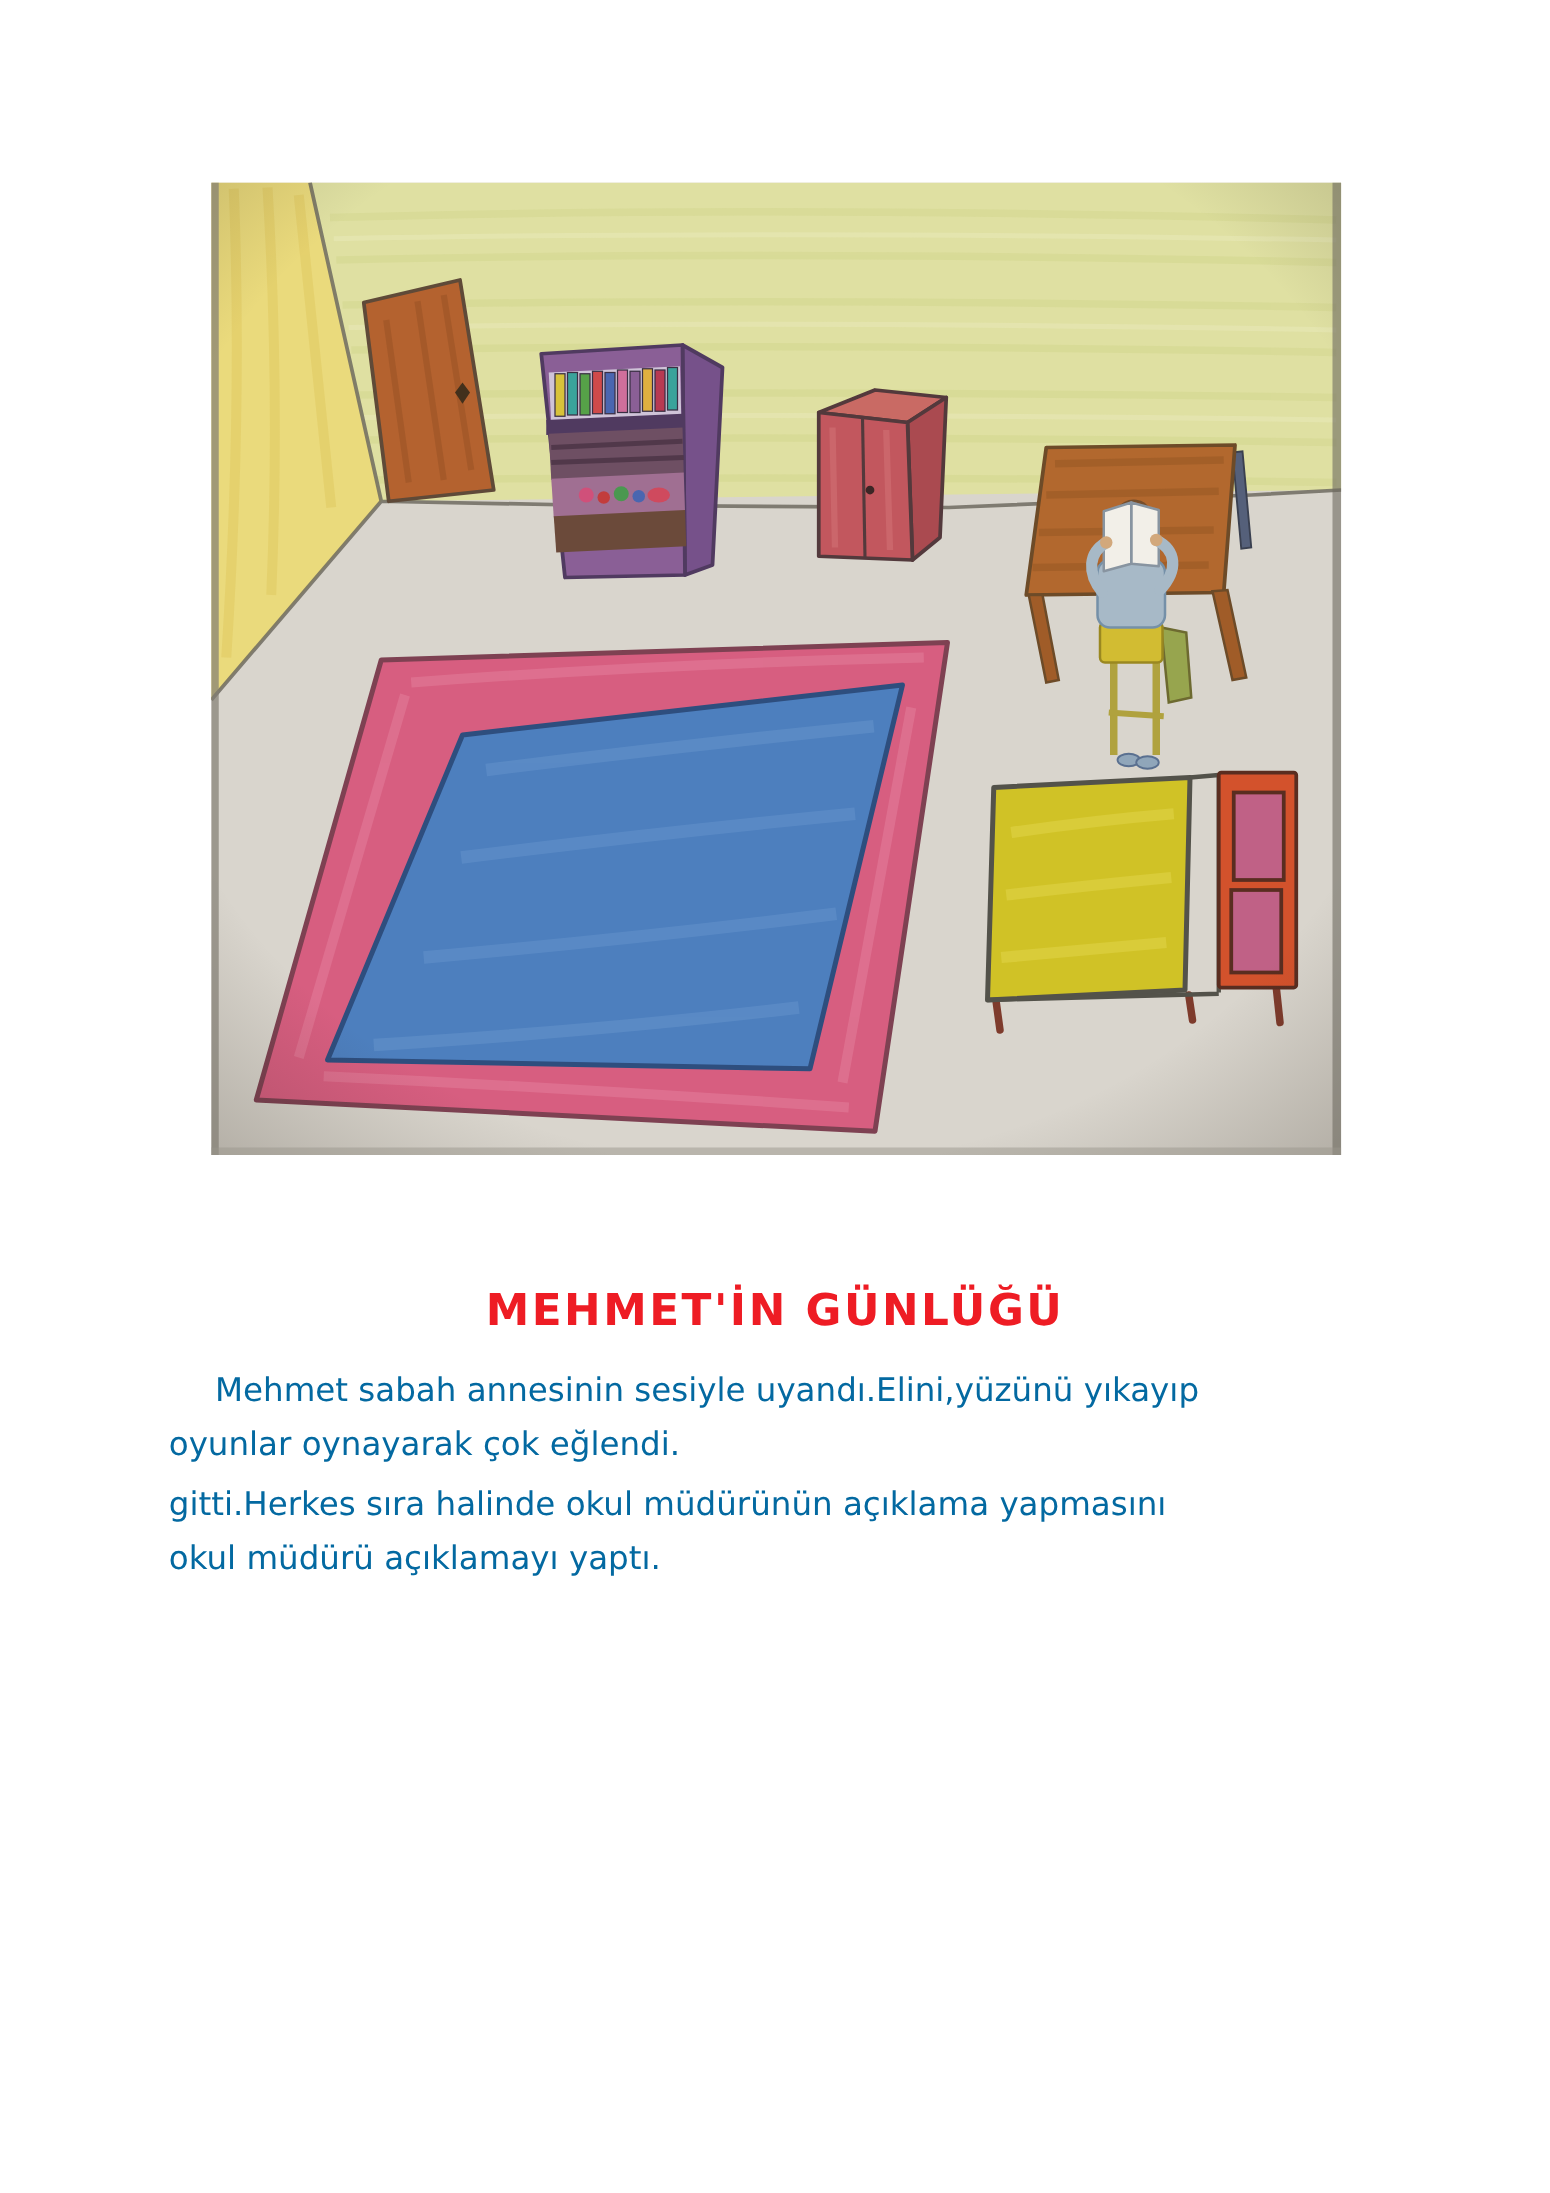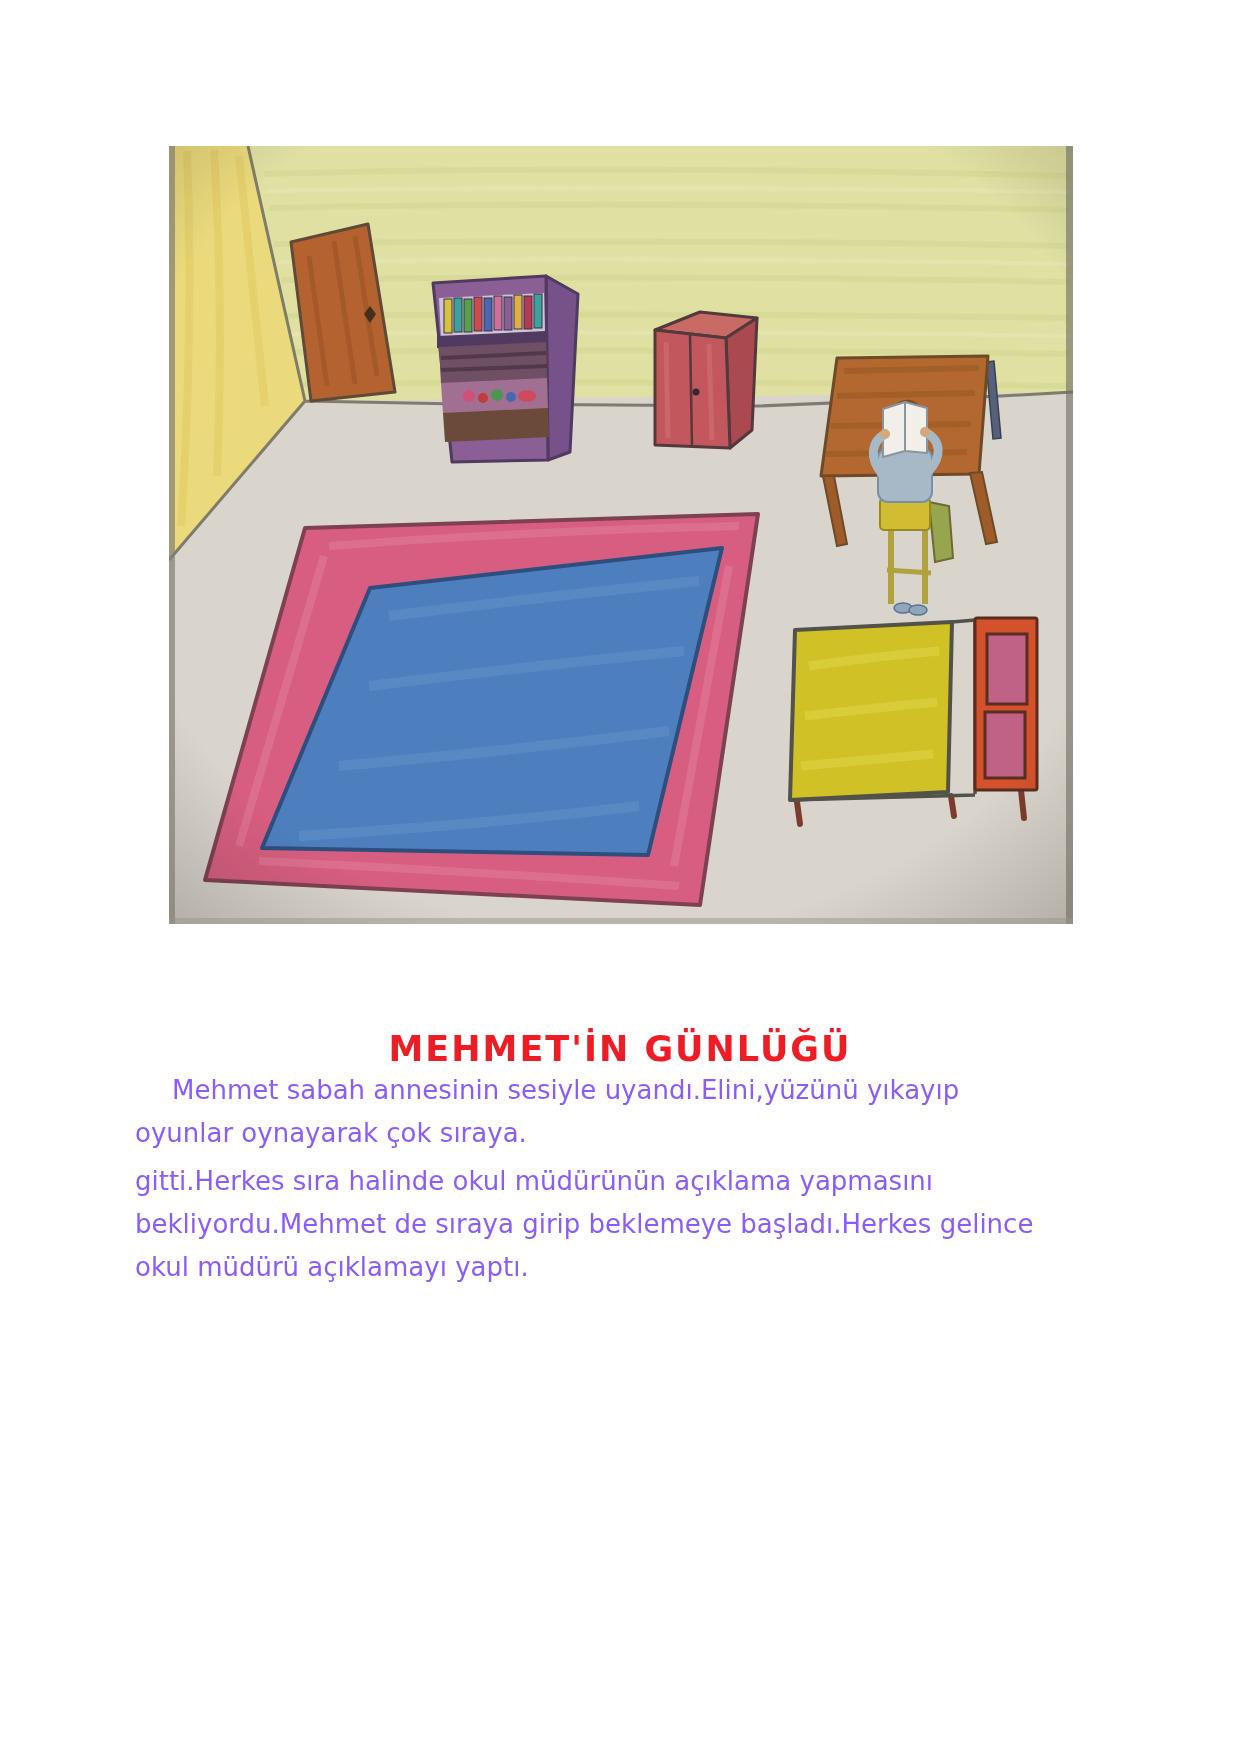--- a/index.html
+++ b/index.html
@@ -195,23 +195,22 @@
     </defs>
     <rect x="0" y="0" width="904" height="778" fill="url(#vig)"></rect>
     <rect x="0" y="0" width="6" height="778" fill="#827e74" opacity="0.7"></rect>
     <rect x="897" y="0" width="7" height="778" fill="#6e6a60" opacity="0.6"></rect>
     <rect x="0" y="772" width="904" height="6" fill="#9a968c" opacity="0.5"></rect>
   </svg>
 </div>
 
 <h1 class="title" style="color: rgb(238, 28, 36);">MEHMET'İN GÜNLÜĞÜ</h1>
 
-<div class="text-block" style="color: #8b5cf6;">
+<div class="text-block" style="color: #0369a1; margin-top: 23px;">
   <div class="para">
     <div class="line ind37">Mehmet sabah annesinin sesiyle uyandı.Elini,yüzünü yıkayıp</div>
-    <div class="line">oyunlar oynayarak çok sıraya.</div>
+    <div class="line">oyunlar oynayarak çok eğlendi.</div>
   </div>
   <div class="para">
     <div class="line">gitti.Herkes sıra halinde okul müdürünün açıklama yapmasını</div>
-    <div class="line">bekliyordu.Mehmet de sıraya girip beklemeye başladı.Herkes gelince</div>
     <div class="line">okul müdürü açıklamayı yaptı.</div>
   </div>
 </div>
 
 </body></html>

